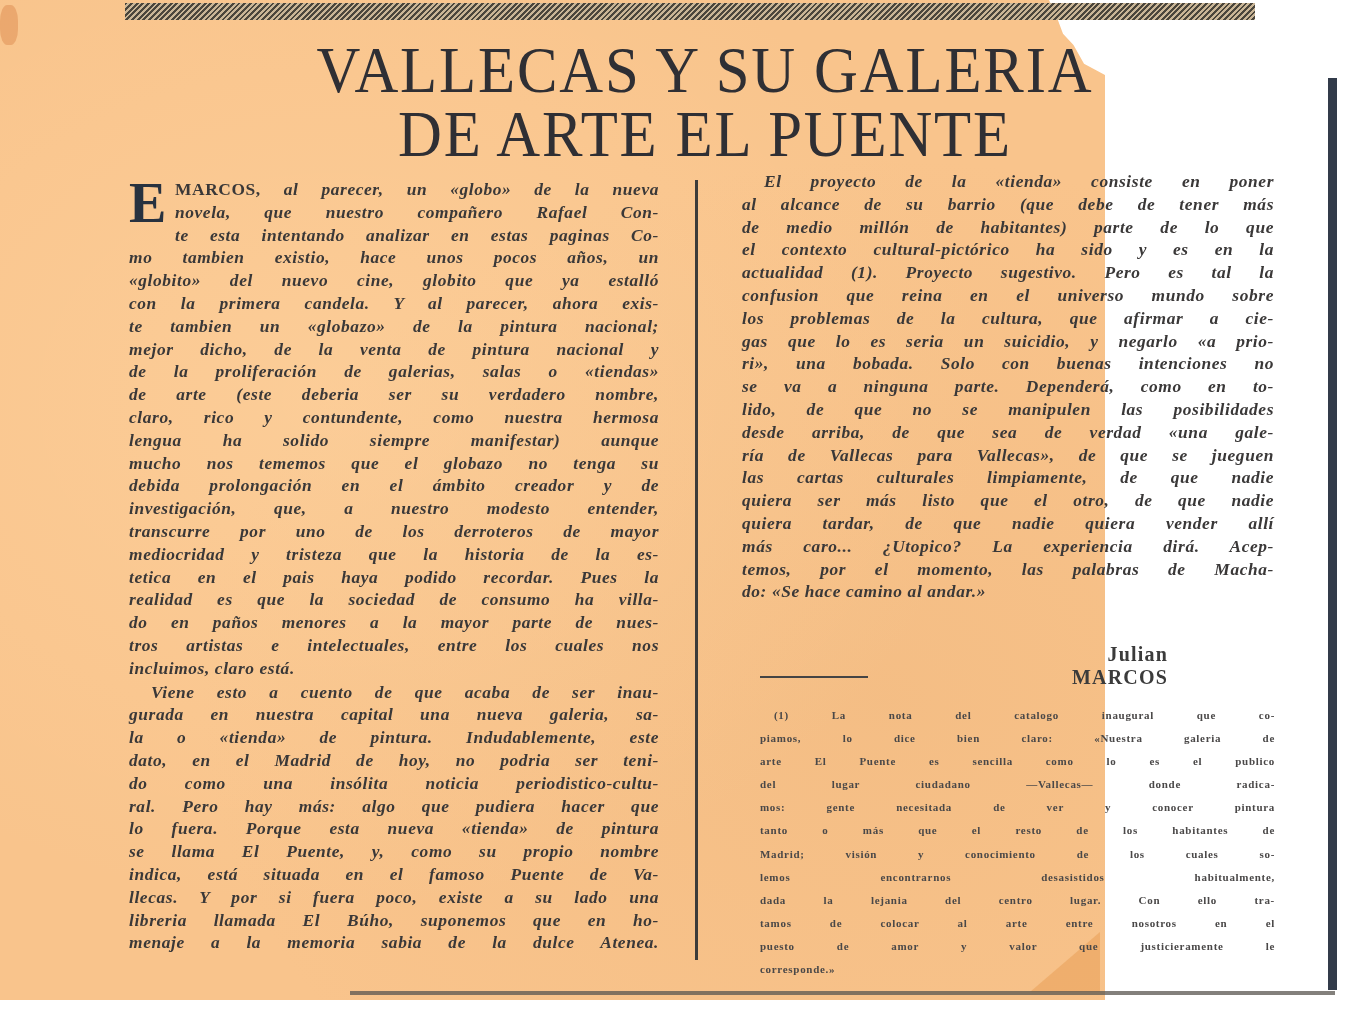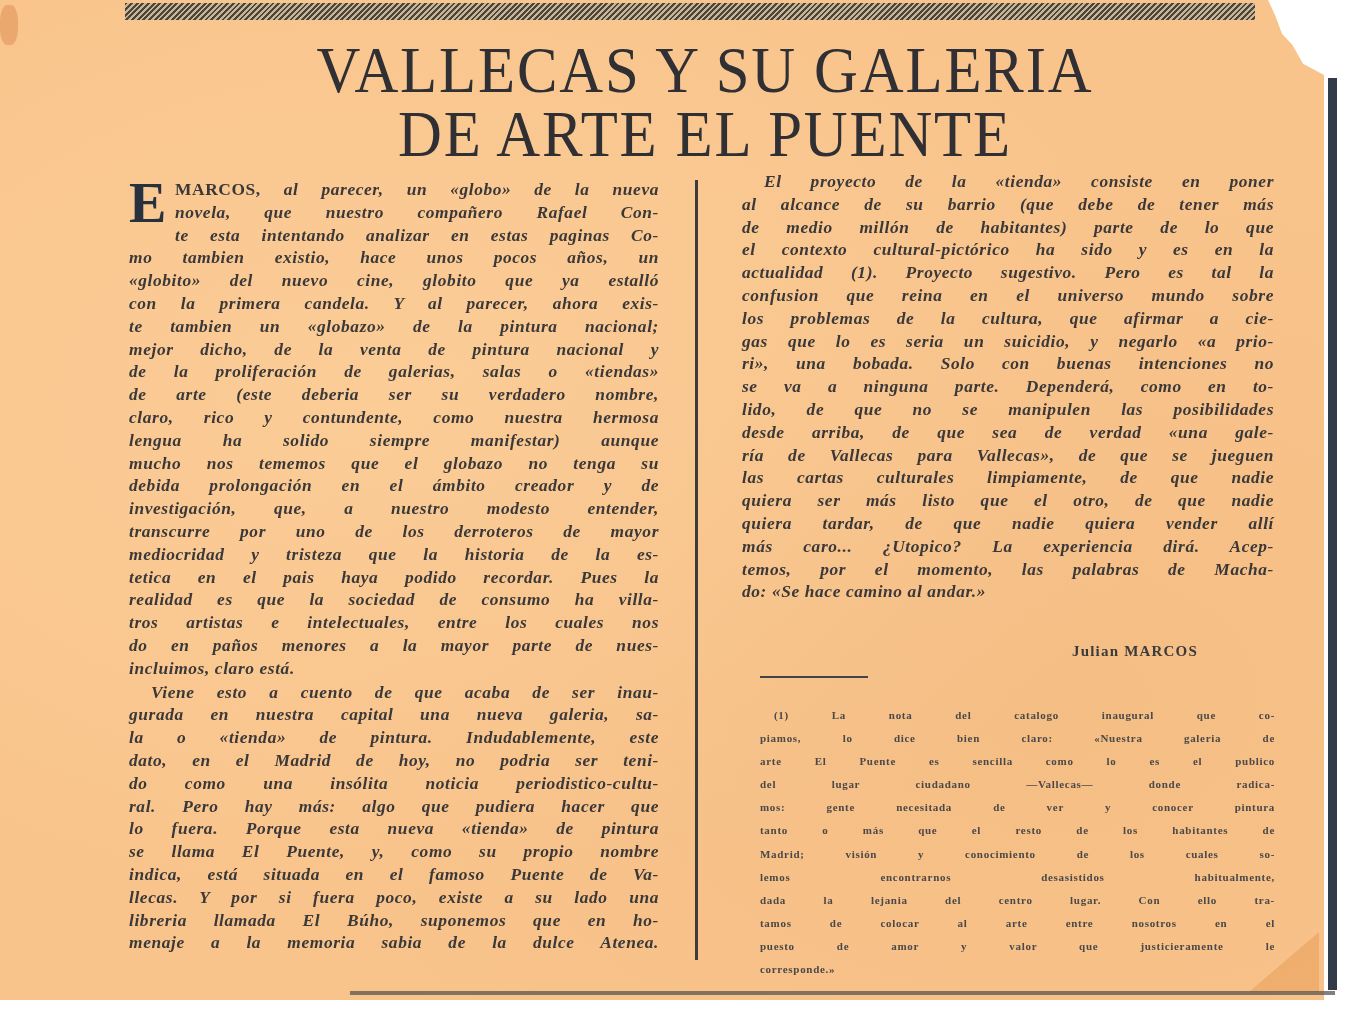--- a/index.html
+++ b/index.html
@@ -1,18 +1,18 @@
 <!DOCTYPE html>
 <html><head>
 <meta charset="utf-8">
 <style>
   html, body { margin:0; padding:0; }
   body { width:1348px; height:1009px; background:#ffffff; position:relative; overflow:hidden; }
   .paper {
-    position:absolute; left:0; top:0; width:1324px; height:1000px;
+    position:absolute; left:0; top:0; width:1105px; height:1000px;
     background:#f9c48c;
     background-image: radial-gradient(ellipse at 30% 40%, rgba(255,215,165,0.45), rgba(0,0,0,0) 60%),
                       radial-gradient(ellipse at 80% 70%, rgba(230,170,110,0.25), rgba(0,0,0,0) 55%);
   }
   .torn-tr {
     position:absolute; right:0; top:0; width:70px; height:75px; background:#ffffff;
     clip-path: polygon(20% 0, 100% 0, 100% 100%, 70% 85%, 55% 60%, 40% 45%, 30% 20%);
   }
   .stain-bl { position:absolute; left:0; top:5px; width:18px; height:40px; background:#d9864a; opacity:.45; border-radius:40%; }
   .stain-br { position:absolute; right:5px; bottom:8px; width:70px; height:60px; background:#e79b52; opacity:.5; clip-path: polygon(100% 0, 100% 100%, 0 100%); }
@@ -36,21 +36,21 @@
   .line { white-space:nowrap; text-align:justify; text-align-last:justify; height:22.8px; overflow:visible; }
   .line.last { text-align-last:left; }
   .dropcap {
     float:left; font-family:"Liberation Serif", serif; font-style:normal; font-weight:bold;
     font-size:56px; line-height:46px; color:#28323f; margin:2px 8px 0 0; height:46px;
   }
   .smallcaps { font-style:normal; font-family:"Liberation Serif", serif; }
   .col-divider { position:absolute; left:695px; top:180px; width:3px; height:780px; background:#3d3c3a; }
   .signature {
     position:absolute; left:1072px; top:643px; font-family:"Liberation Serif", serif; font-weight:bold;
-    color:#3b3b3b; font-size:15px; letter-spacing:1.2px;
+    color:#3b3b3b; font-size:20px; letter-spacing:1.2px;text-align:right;
   }
   .footnote-rule { position:absolute; left:760px; top:676px; width:108px; height:2px; background:#444; }
   .footnote {
     position:absolute; left:760px; top:704px; width:515px;
     font-family:"Liberation Serif", serif; font-weight:bold; color:#4a4848; font-size:11px;
     line-height:23.1px; letter-spacing:0.7px;
   }
   .footnote .line { height:23.1px; }
   .bottom-rule { position:absolute; left:350px; top:991px; width:985px; height:4px; background:#5a5650; opacity:.75; }
 </style>
@@ -83,22 +83,22 @@
     <div class="line">de arte (este deberia ser su verdadero nombre,</div>
     <div class="line">claro, rico y contundente, como nuestra hermosa</div>
     <div class="line">lengua ha solido siempre manifestar) aunque</div>
     <div class="line">mucho nos tememos que el globazo no tenga su</div>
     <div class="line">debida prolongación en el ámbito creador y de</div>
     <div class="line">investigación, que, a nuestro modesto entender,</div>
     <div class="line">transcurre por uno de los derroteros de mayor</div>
     <div class="line">mediocridad y tristeza que la historia de la es-</div>
     <div class="line">tetica en el pais haya podido recordar. Pues la</div>
     <div class="line">realidad es que la sociedad de consumo ha villa-</div>
+    <div class="line">do en paños menores a la mayor parte de nues-</div>
     <div class="line">tros artistas e intelectuales, entre los cuales nos</div>
-    <div class="line">do en paños menores a la mayor parte de nues-</div>
     <div class="line last">incluimos, claro está.</div>
     <div style="height:1px"></div>
     <div class="line" style="padding-left:22px">Viene esto a cuento de que acaba de ser inau-</div>
     <div class="line">gurada en nuestra capital una nueva galeria, sa-</div>
     <div class="line">la o «tienda» de pintura. Indudablemente, este</div>
     <div class="line">dato, en el Madrid de hoy, no podria ser teni-</div>
     <div class="line">do como una insólita noticia periodistico-cultu-</div>
     <div class="line">ral. Pero hay más: algo que pudiera hacer que</div>
     <div class="line">lo fuera. Porque esta nueva «tienda» de pintura</div>
     <div class="line">se llama El Puente, y, como su propio nombre</div>

